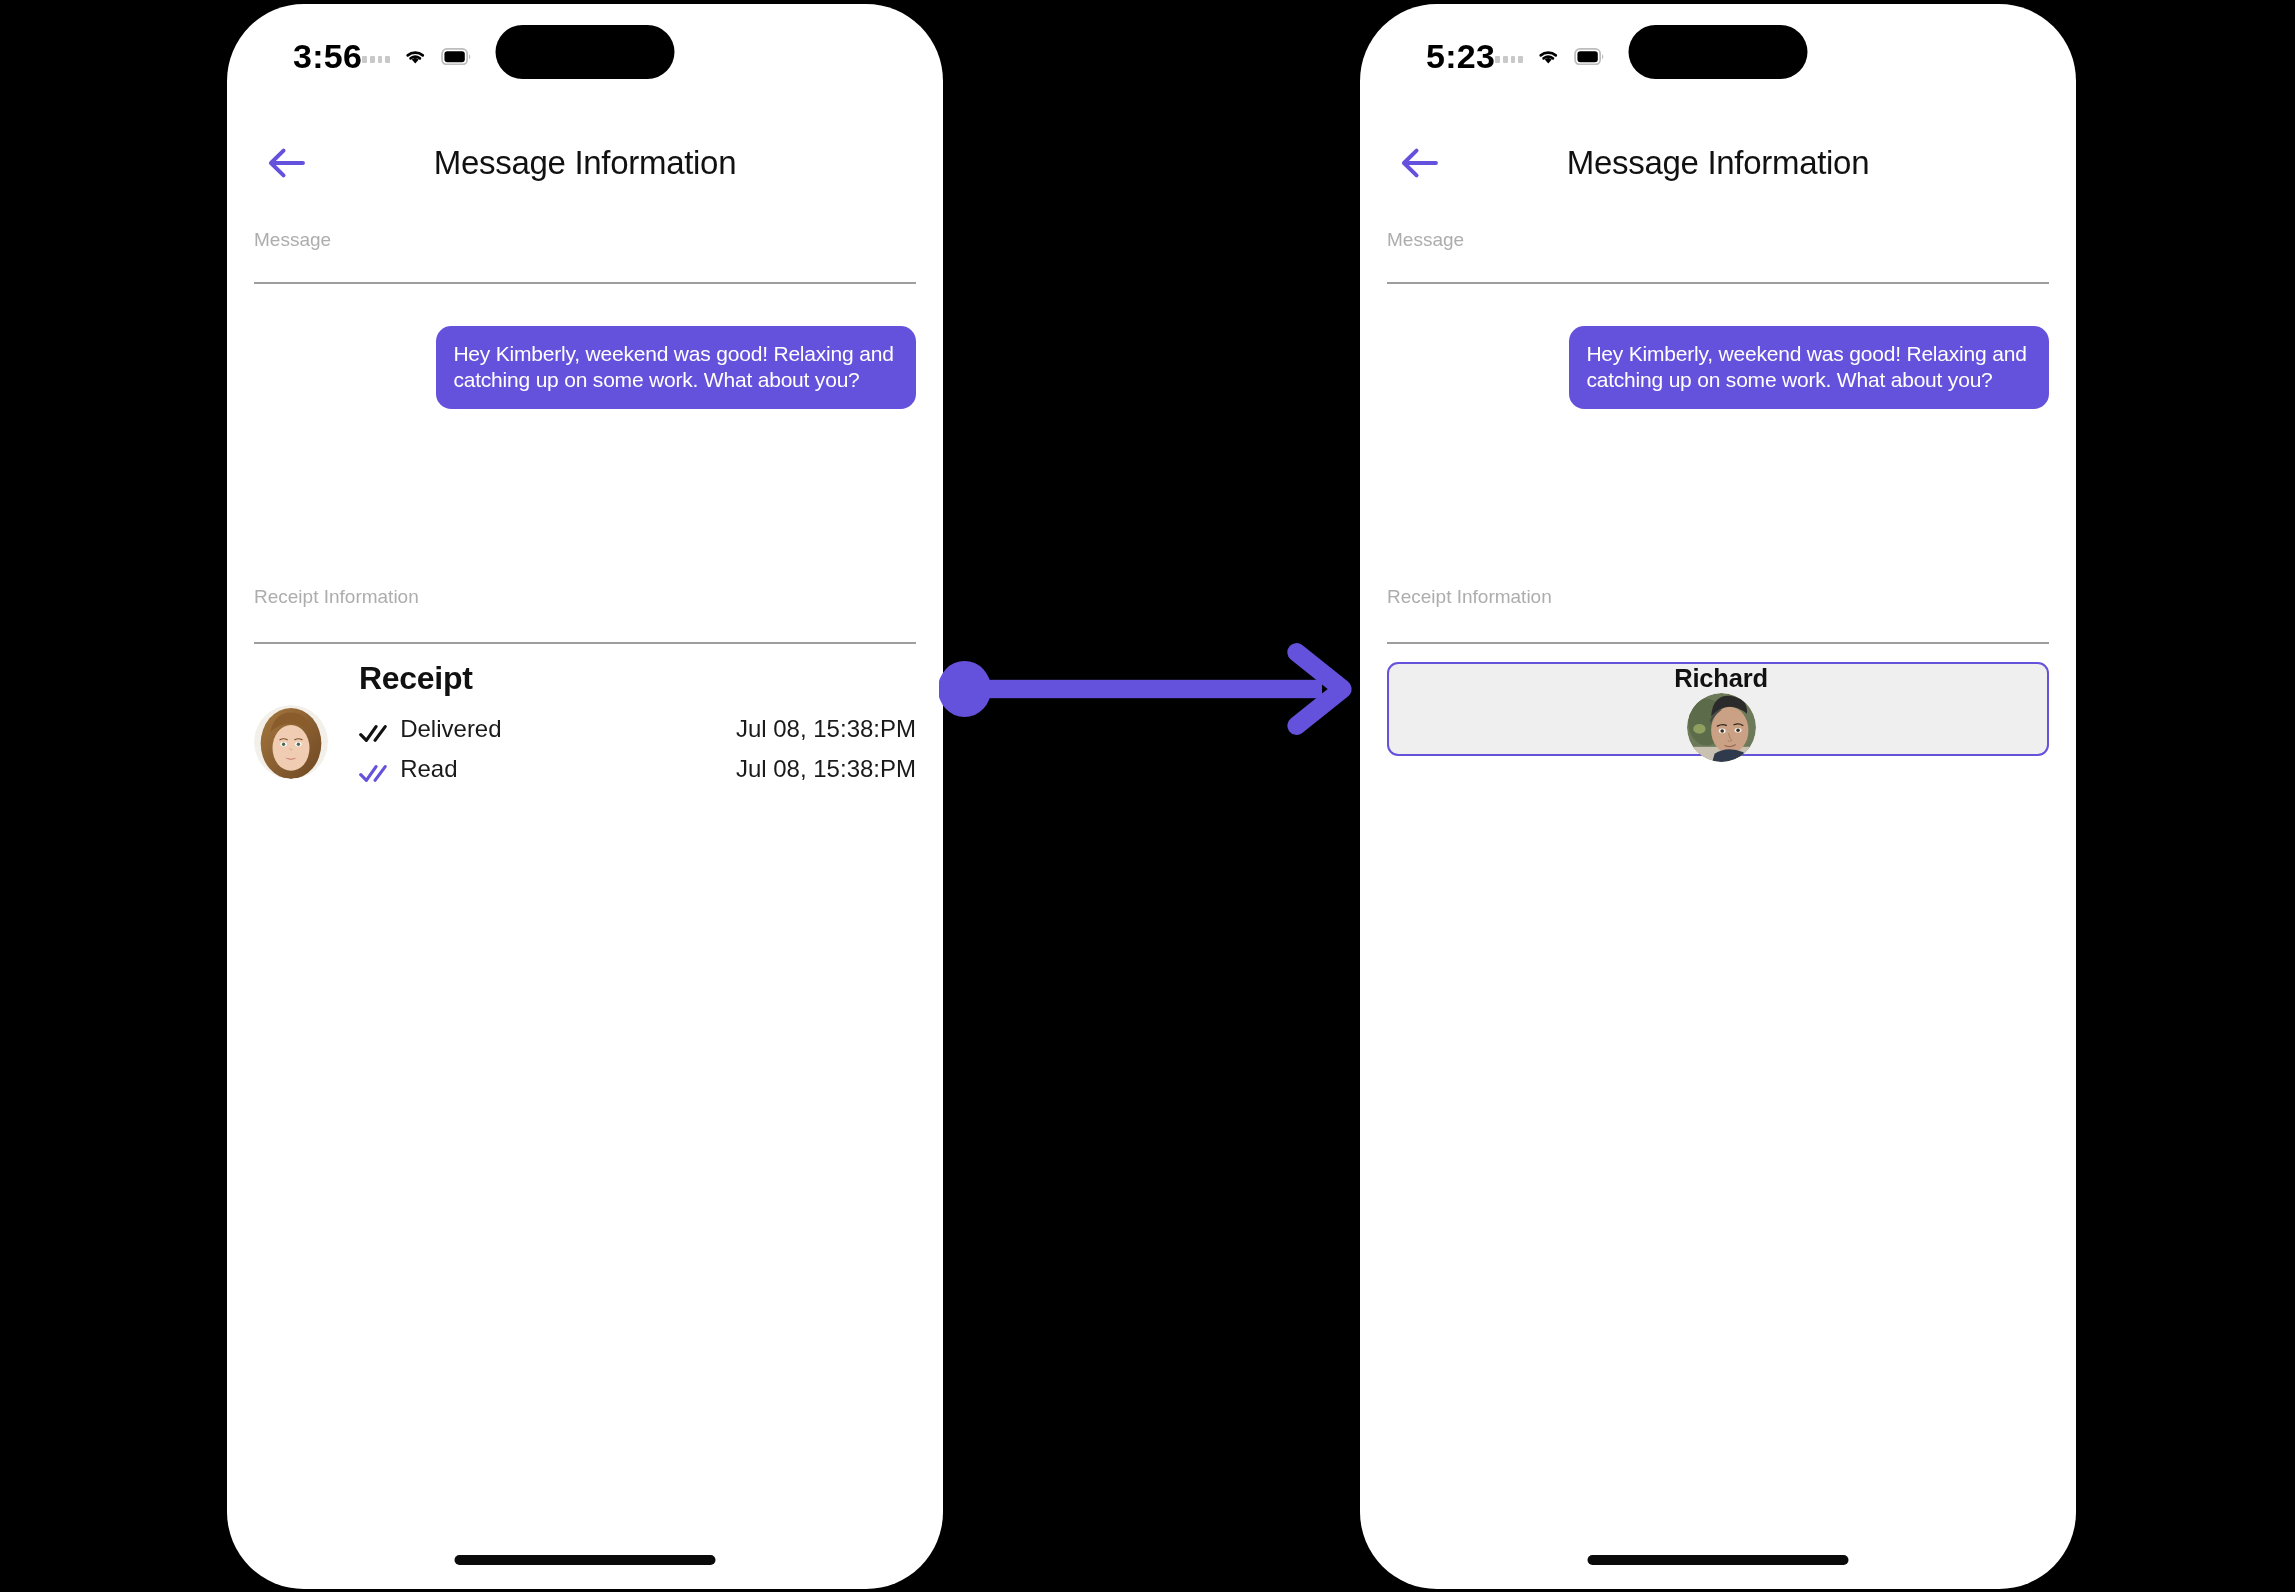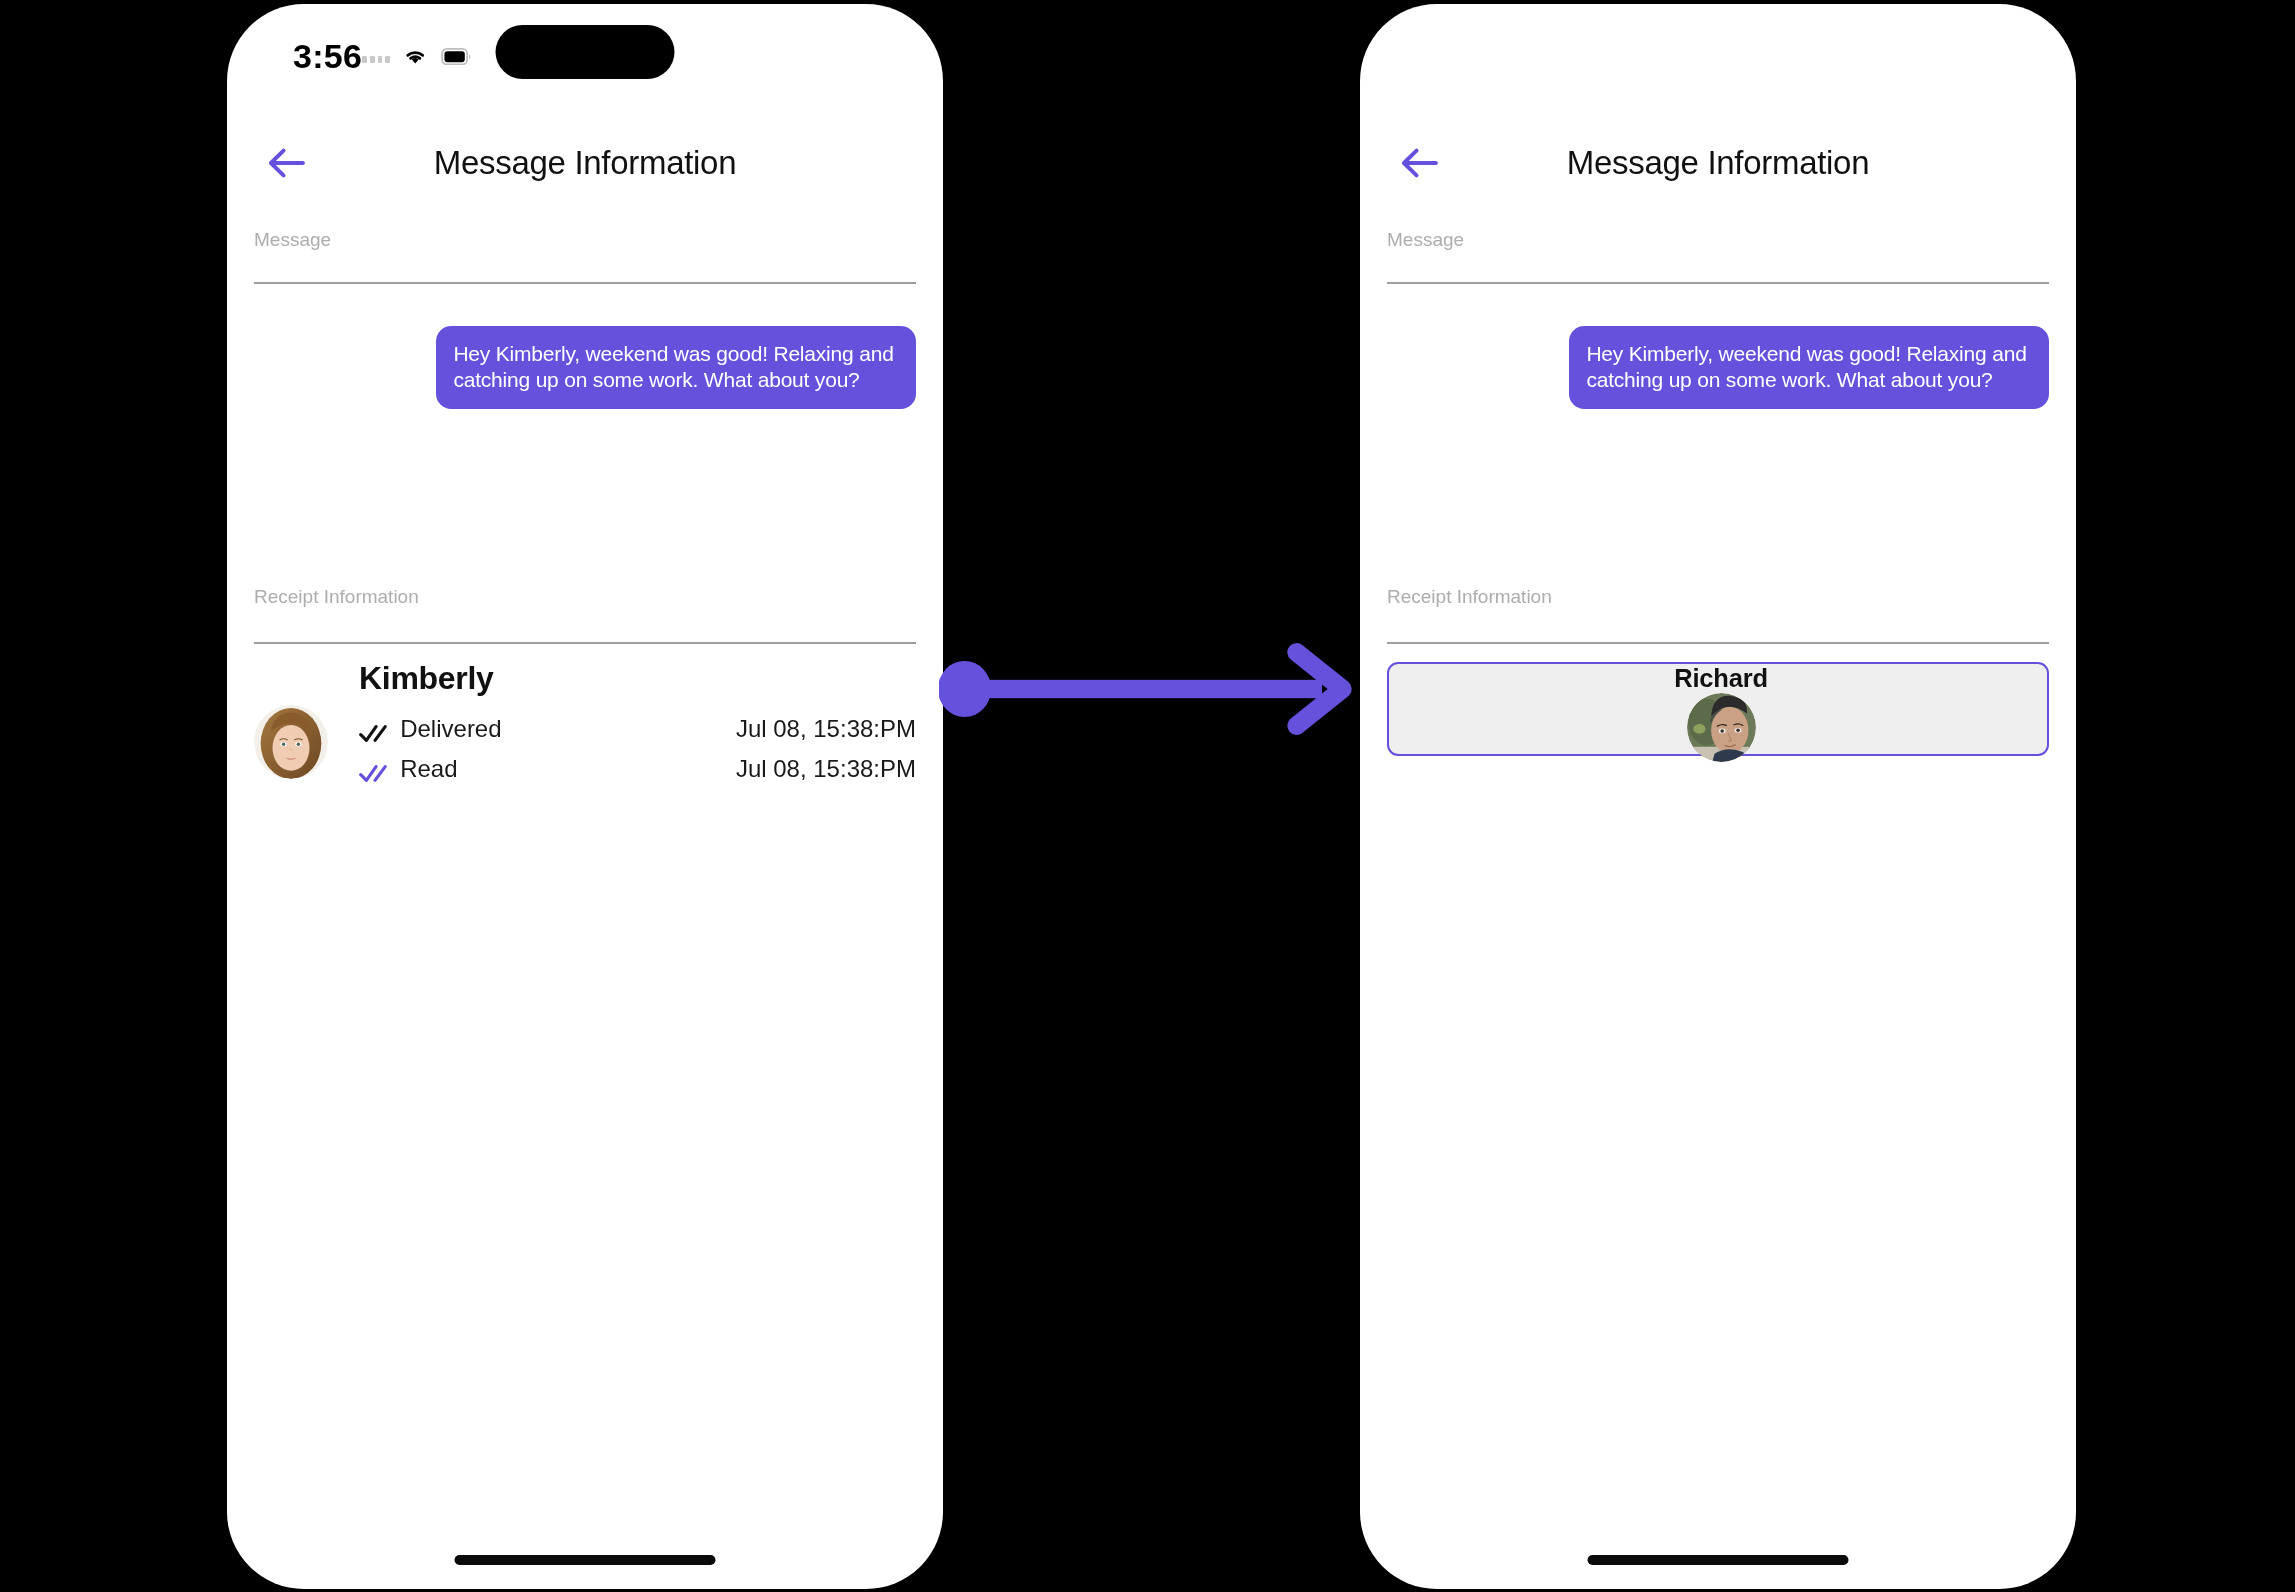--- a/index.html
+++ b/index.html
@@ -310,21 +310,21 @@
   <div class="divider msg-divider"></div>
 
   <div class="bubble-row">
     <div class="bubble">Hey Kimberly, weekend was good!  Relaxing and catching up on some work. What about you?</div>
   </div>
 
   <div class="section-label receipt-label">Receipt Information</div>
   <div class="divider receipt-divider"></div>
 
   <div class="receipt-block">
-    <div class="receipt-name">Kimberly</div>
+    <div class="receipt-name">Receipt</div>
     <div class="receipt-body">
       <div class="avatar">
         <svg viewBox="0 0 100 100">
           <defs>
             <clipPath id="clipK">
                 <circle cx="50" cy="50" r="50"></circle>
               </clipPath>
             <linearGradient id="hairK" x1="0" y1="0" x2="1" y2="1">
               <stop offset="0%" stop-color="#a5783f"></stop>
                 <stop offset="100%" stop-color="#6e4723"></stop>
@@ -377,20 +377,46 @@
 <div class="connector">
   <svg viewBox="0 0 840 200" preserveAspectRatio="none">
     <ellipse cx="50" cy="100" rx="52" ry="55" fill="#6552DC"></ellipse>
     <rect x="90" y="82" width="660" height="36" fill="#6552DC"></rect>
     <path d="M700 28 L790 100 L700 172" stroke="#6552DC" stroke-width="36" fill="none" stroke-linecap="round" stroke-linejoin="round"></path>
   </svg>
 </div>
 
 <div class="phone phone-right">
 
+  <div class="status-bar">
+    <span class="status-time">5:23</span>
+    <div class="dynamic-island"></div>
+    <div class="status-right">
+      <span class="signal-dots">
+          <i></i>
+          <i></i>
+          <i></i>
+          <i></i>
+        </span>
+      <span>
+        <svg class="wifi-icon" viewBox="0 0 24 20">
+          <path d="M12 17.2 L8.6 13.2 a5.3 5.3 0 0 1 6.8 0 Z" fill="#000"></path>
+          <path d="M4.6 9.2 a11.6 11.6 0 0 1 14.8 0" stroke="#000" stroke-width="2.6" fill="none" stroke-linecap="round"></path>
+          <path d="M7.4 12.1 a7.6 7.6 0 0 1 9.2 0" stroke="#000" stroke-width="2.6" fill="none" stroke-linecap="round"></path>
+        </svg>
+      </span>
+      <span>
+        <svg class="battery-icon" viewBox="0 0 29 17">
+          <rect x="0.9" y="0.9" width="24.5" height="15.2" rx="4.6" fill="none" stroke="#bdbdbd" stroke-width="1.7"></rect>
+          <rect x="3.2" y="3.1" width="19.9" height="10.8" rx="2.8" fill="#000"></rect>
+          <path d="M27.2 6.1 a2.9 2.9 0 0 1 0 4.8 Z" fill="#bdbdbd"></path>
+        </svg>
+      </span>
+    </div>
+  </div>
 
   <div class="nav-bar">
     <div class="back-btn">
       <span>
         <svg viewBox="0 0 26 22">
           <path d="M24 11 H4" stroke="#6552DC" stroke-width="2.6" stroke-linecap="round" fill="none"></path>
           <path d="M11.4 3 L3.2 11 L11.4 19" stroke="#6552DC" stroke-width="2.6" stroke-linecap="round" stroke-linejoin="round" fill="none"></path>
         </svg>
       </span>
     </div>

